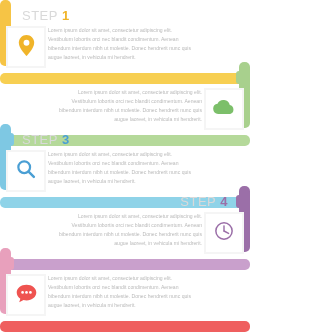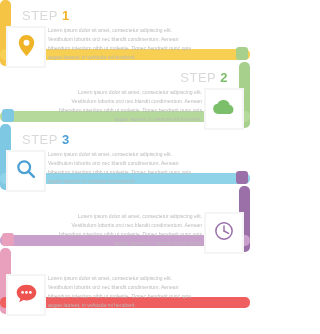--- a/index.html
+++ b/index.html
@@ -6,21 +6,21 @@
   body{
     width:250px;height:334px;
     background:#ffffff;
     font-family:"Liberation Sans", sans-serif;
     overflow:hidden;
     position:relative;
   }
   #stage{position:relative;width:250px;height:334px;}
 
   
-  .step{position:absolute;left:0;width:250px;height:60px;}
+  .step{position:absolute;left:0;width:250px;height:84px;}
 
   
   .rail{position:absolute;left:0;bottom:0;width:250px;height:11px;border-radius:5px;}
 
   
   .post{position:absolute;top:0;width:11px;height:66px;border-radius:5px;}
   .step.ltr .post{left:0;}
   .step.rtl .post{right:0;}
 
   
@@ -79,21 +79,20 @@
         <span><svg width="17" height="21" viewBox="0 0 24 30">
             <path fill="#f0b429" d="M12 0C5.9 0 1 4.9 1 11c0 8 11 19 11 19s11-11 11-19c0-6.1-4.9-11-11-11z"></path>
             <circle cx="12" cy="11" r="4.2" fill="#ffffff"></circle>
           </svg></span>
       </div>
     </div>
     <div class="step rtl" style="top: 62px;">
       <div class="post" style="background: rgb(168, 208, 141);"></div>
       <div class="rail" style="background: rgb(181, 217, 154);"></div>
       <div class="tab" style="background: rgb(126, 200, 227);"></div>
-      <div class="label"><span>STEP</span><span class="num" style="color: rgb(124, 191, 106);">2</span></div>
       <div class="para">Lorem ipsum dolor sit amet, consectetur adipiscing elit. Vestibulum lobortis orci nec blandit condimentum. Aenean bibendum interdum nibh ut molestie. Donec hendrerit nunc quis augue laoreet, in vehicula mi hendrerit.</div>
       <div class="iconbox">
         <div class="frame"></div>
         <span><svg width="22" height="16" viewBox="0 0 32 22">
             <path fill="#7cbf6a" d="M25 21H7.5A7.5 7.5 0 0 1 6.6 6.1 9.5 9.5 0 0 1 24.4 8.2 6.6 6.6 0 0 1 25 21z"></path>
           </svg></span>
       </div>
     </div>
     <div class="step ltr" style="top: 124px;">
       <div class="post" style="background: rgb(126, 200, 227);"></div>
@@ -106,20 +105,21 @@
         <span><svg width="20" height="20" viewBox="0 0 28 28">
             <circle cx="11.5" cy="11.5" r="8.2" fill="none" stroke="#4a9fd4" stroke-width="3.1"></circle>
             <line x1="17.6" y1="17.6" x2="25" y2="25" stroke="#4a9fd4" stroke-width="3.4" stroke-linecap="round"></line>
           </svg></span>
       </div>
     </div>
     <div class="step rtl" style="top: 186px;">
       <div class="post" style="background: rgb(155, 111, 168);"></div>
       <div class="rail" style="background: rgb(201, 160, 204);"></div>
       <div class="tab" style="background: rgb(232, 160, 188);"></div>
+      <div class="label"><span>STEP</span><span class="num" style="color: rgb(155, 111, 168);">4</span></div>
       <div class="para">Lorem ipsum dolor sit amet, consectetur adipiscing elit. Vestibulum lobortis orci nec blandit condimentum. Aenean bibendum interdum nibh ut molestie. Donec hendrerit nunc quis augue laoreet, in vehicula mi hendrerit.</div>
       <div class="iconbox">
         <div class="frame"></div>
         <span><svg width="20" height="20" viewBox="0 0 28 28">
             <circle cx="14" cy="14" r="11.4" fill="none" stroke="#9b6fa8" stroke-width="2.1"></circle>
             <line x1="14" y1="14" x2="14" y2="6.8" stroke="#9b6fa8" stroke-width="2" stroke-linecap="round"></line>
             <line x1="14" y1="14" x2="20.4" y2="17.4" stroke="#9b6fa8" stroke-width="2" stroke-linecap="round"></line>
           </svg></span>
       </div>
     </div>

